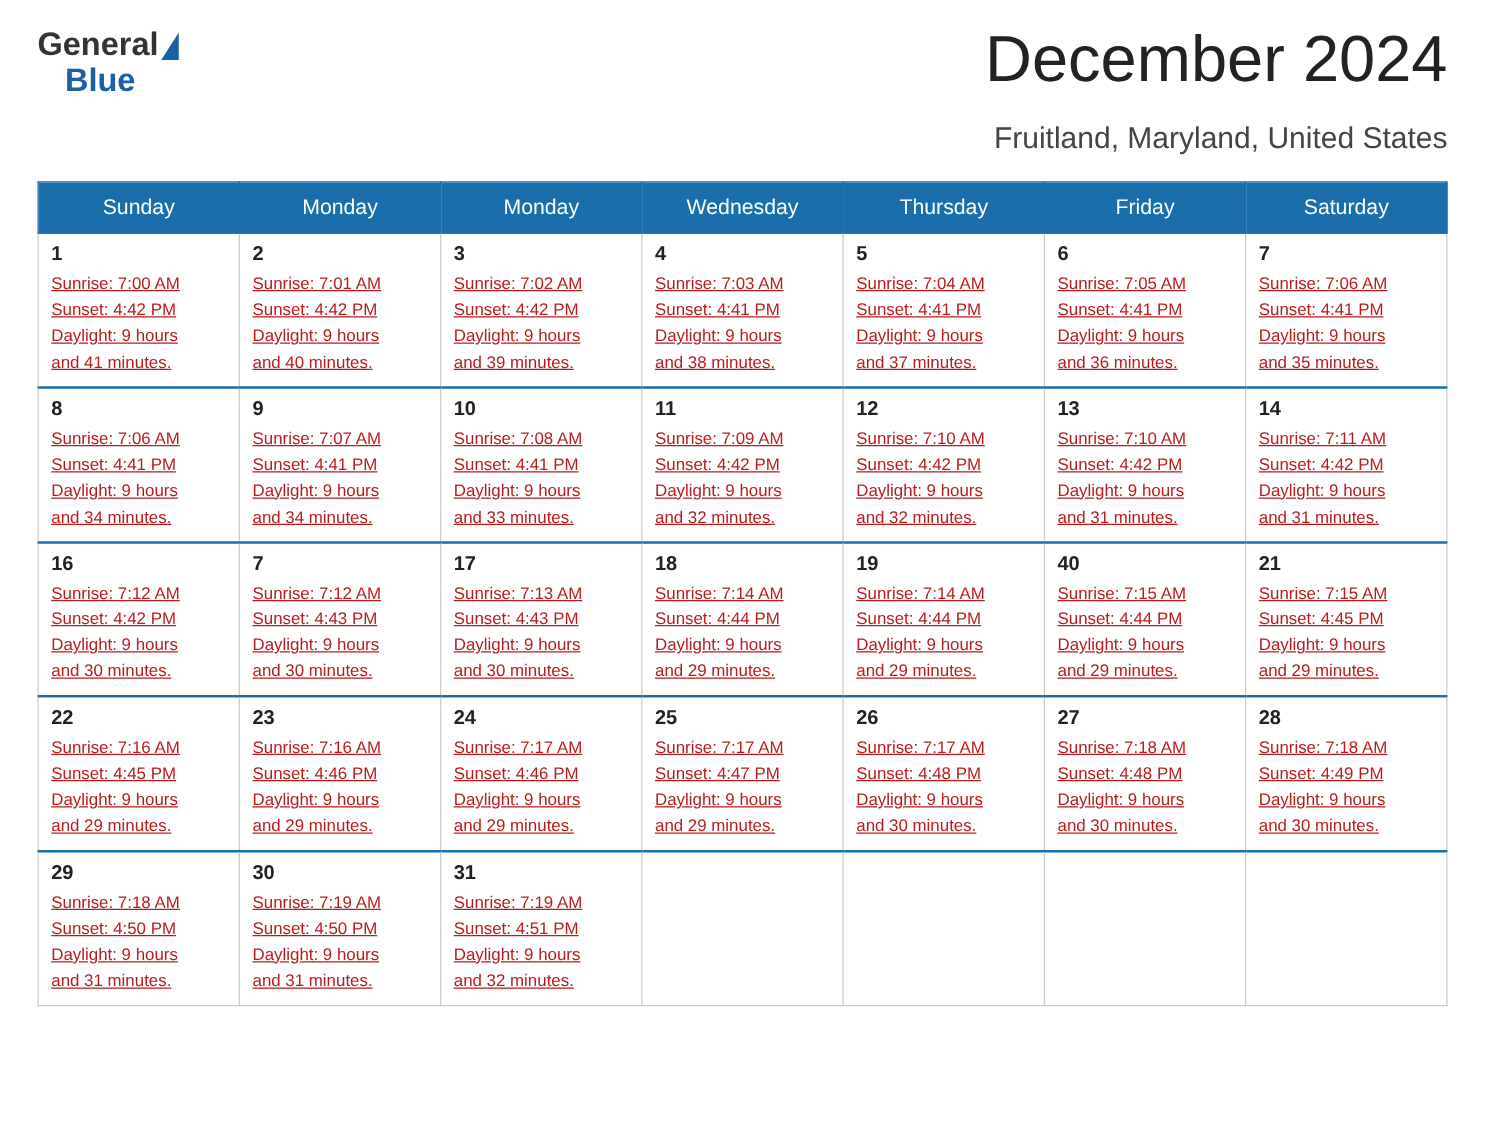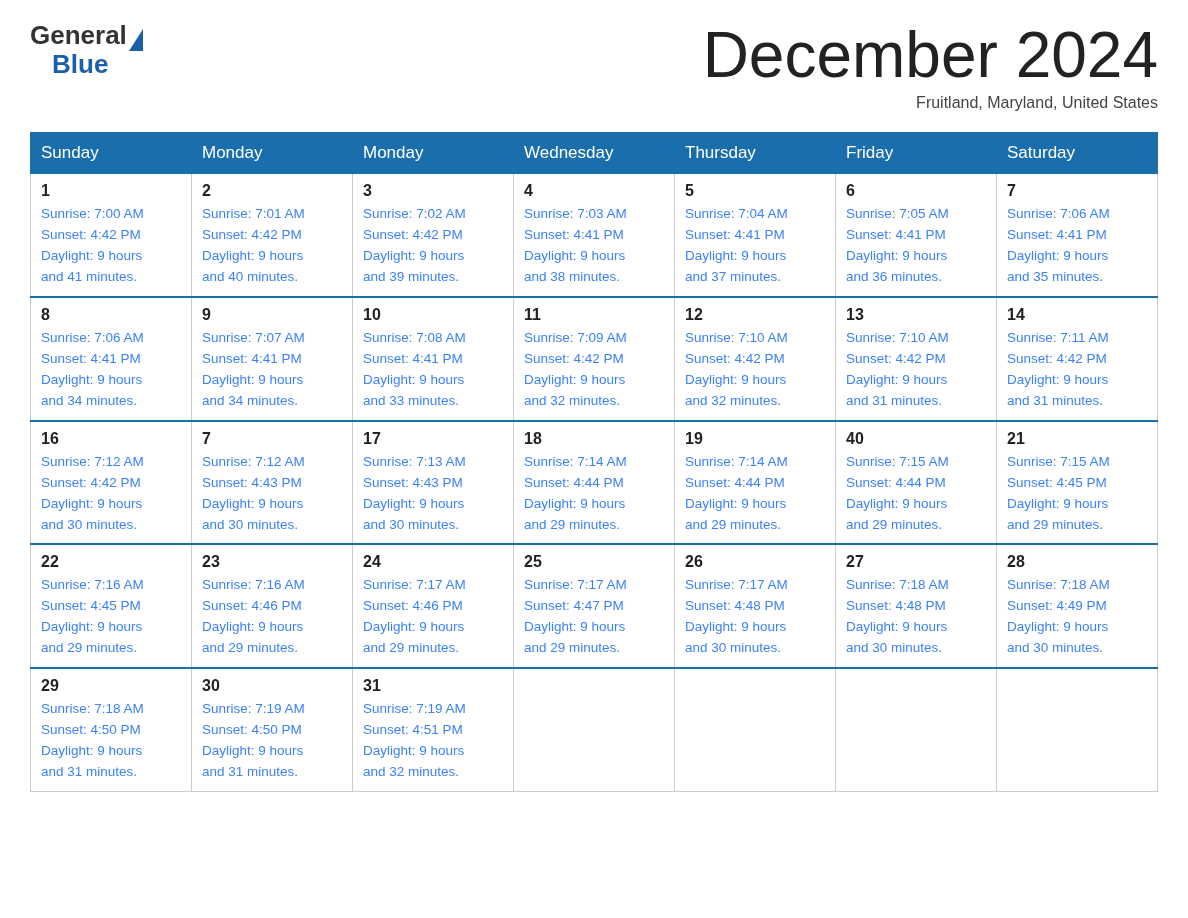--- a/index.html
+++ b/index.html
@@ -16,21 +16,21 @@
       justify-content: space-between;
       margin-bottom: 20px;
     }
     .logo {
       display: flex;
       flex-direction: column;
       align-items: flex-start;
     }
     .logo-top {
       display: flex;
-      align-items: flex-end;
+      align-items: center;
     }
     .logo-general {
       font-size: 26px;
       font-weight: bold;
       color: #333;
     }
     .logo-triangle {
       width: 0;
       height: 0;
       border-left: 14px solid transparent;
@@ -43,38 +43,38 @@
       font-size: 26px;
       font-weight: bold;
       color: #1a5fa8;
       margin-top: -2px;
       margin-left: 22px;
     }
     .title-section {
       text-align: right;
     }
     .month-title {
-      font-size: 64px;
+      font-size: 52px;
       font-weight: normal;
       color: #222;
       line-height: 1.1;
     }
     .location {
-      font-size: 16px;
+      font-size: 24px;
       color: #444;
-      margin-top: 4px;
+      margin-top: 20px;
     }
     .calendar {
       width: 100%;
       border-collapse: collapse;
     }
     .calendar th {
       background-color: #1a6eab;
       color: #fff;
-      text-align: left;
+      text-align: center;
       padding: 10px 10px;
       font-size: 17px;
       font-weight: normal;
       border: 1px solid #1a6eab;
     }
     .calendar td {
       border: 1px solid #ccc;
       vertical-align: top;
       padding: 8px 10px;
       width: 14.28%;
@@ -83,22 +83,23 @@
     }
     .day-number {
       font-size: 16px;
       font-weight: bold;
       color: #222;
       display: block;
       margin-bottom: 4px;
     }
     .day-info {
       font-size: 13.5px;
-      color: #3b82f6;
+      color: #b91c1c;
       line-height: 1.55;
+      text-decoration: underline;
     }
     .empty-cell {
       background: #fff;
     }
     .week-row td {
       border-top: 2px solid #1a6eab;
     }
     .week-row:first-of-type td {
       border-top: none;
     }

